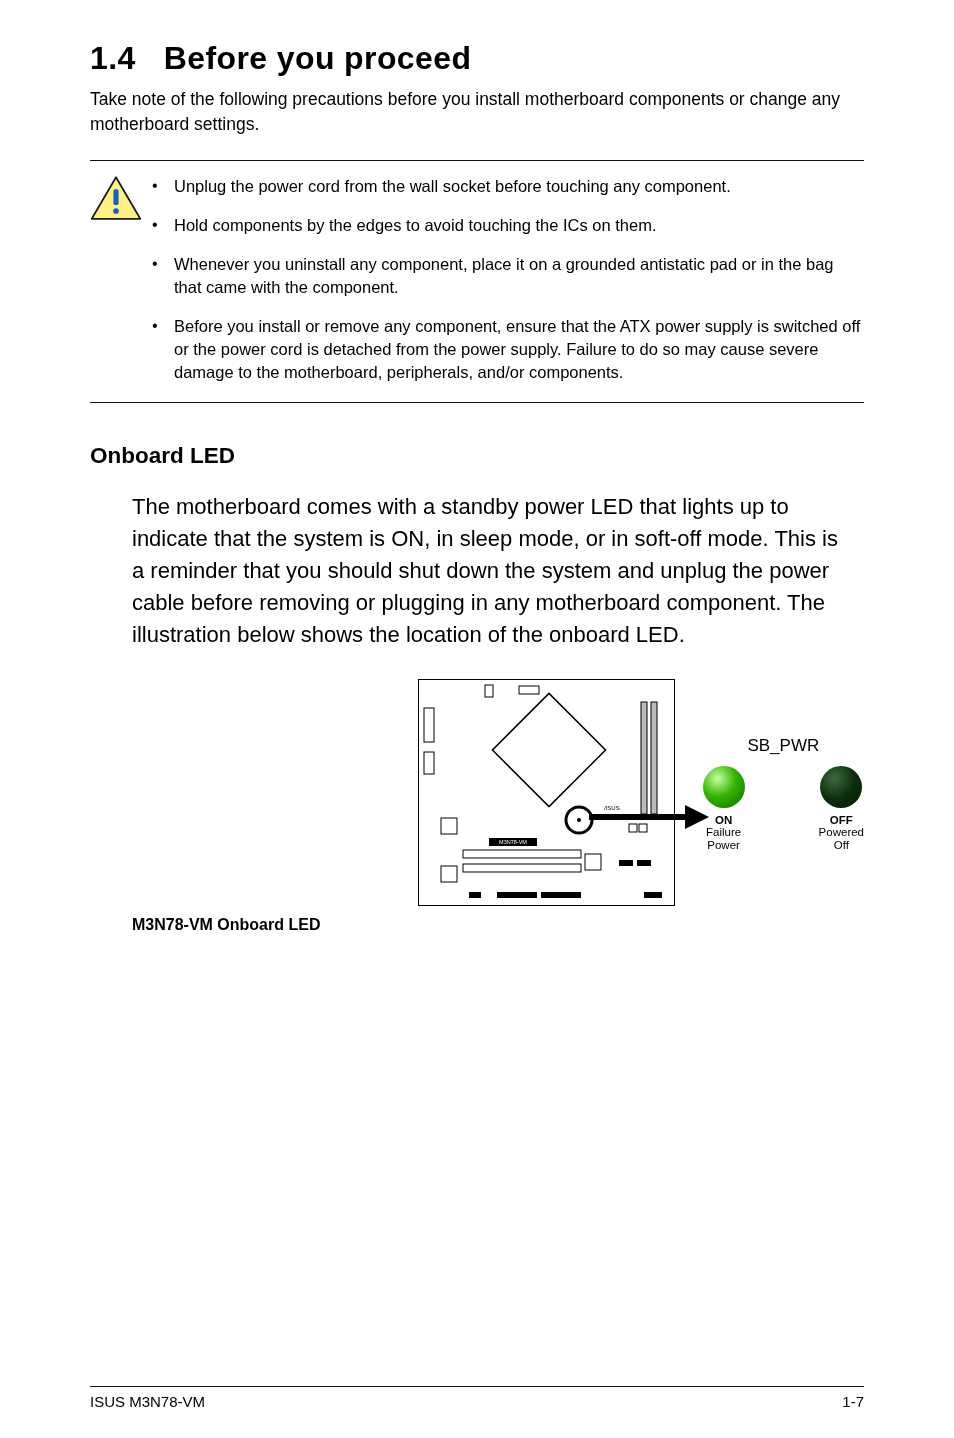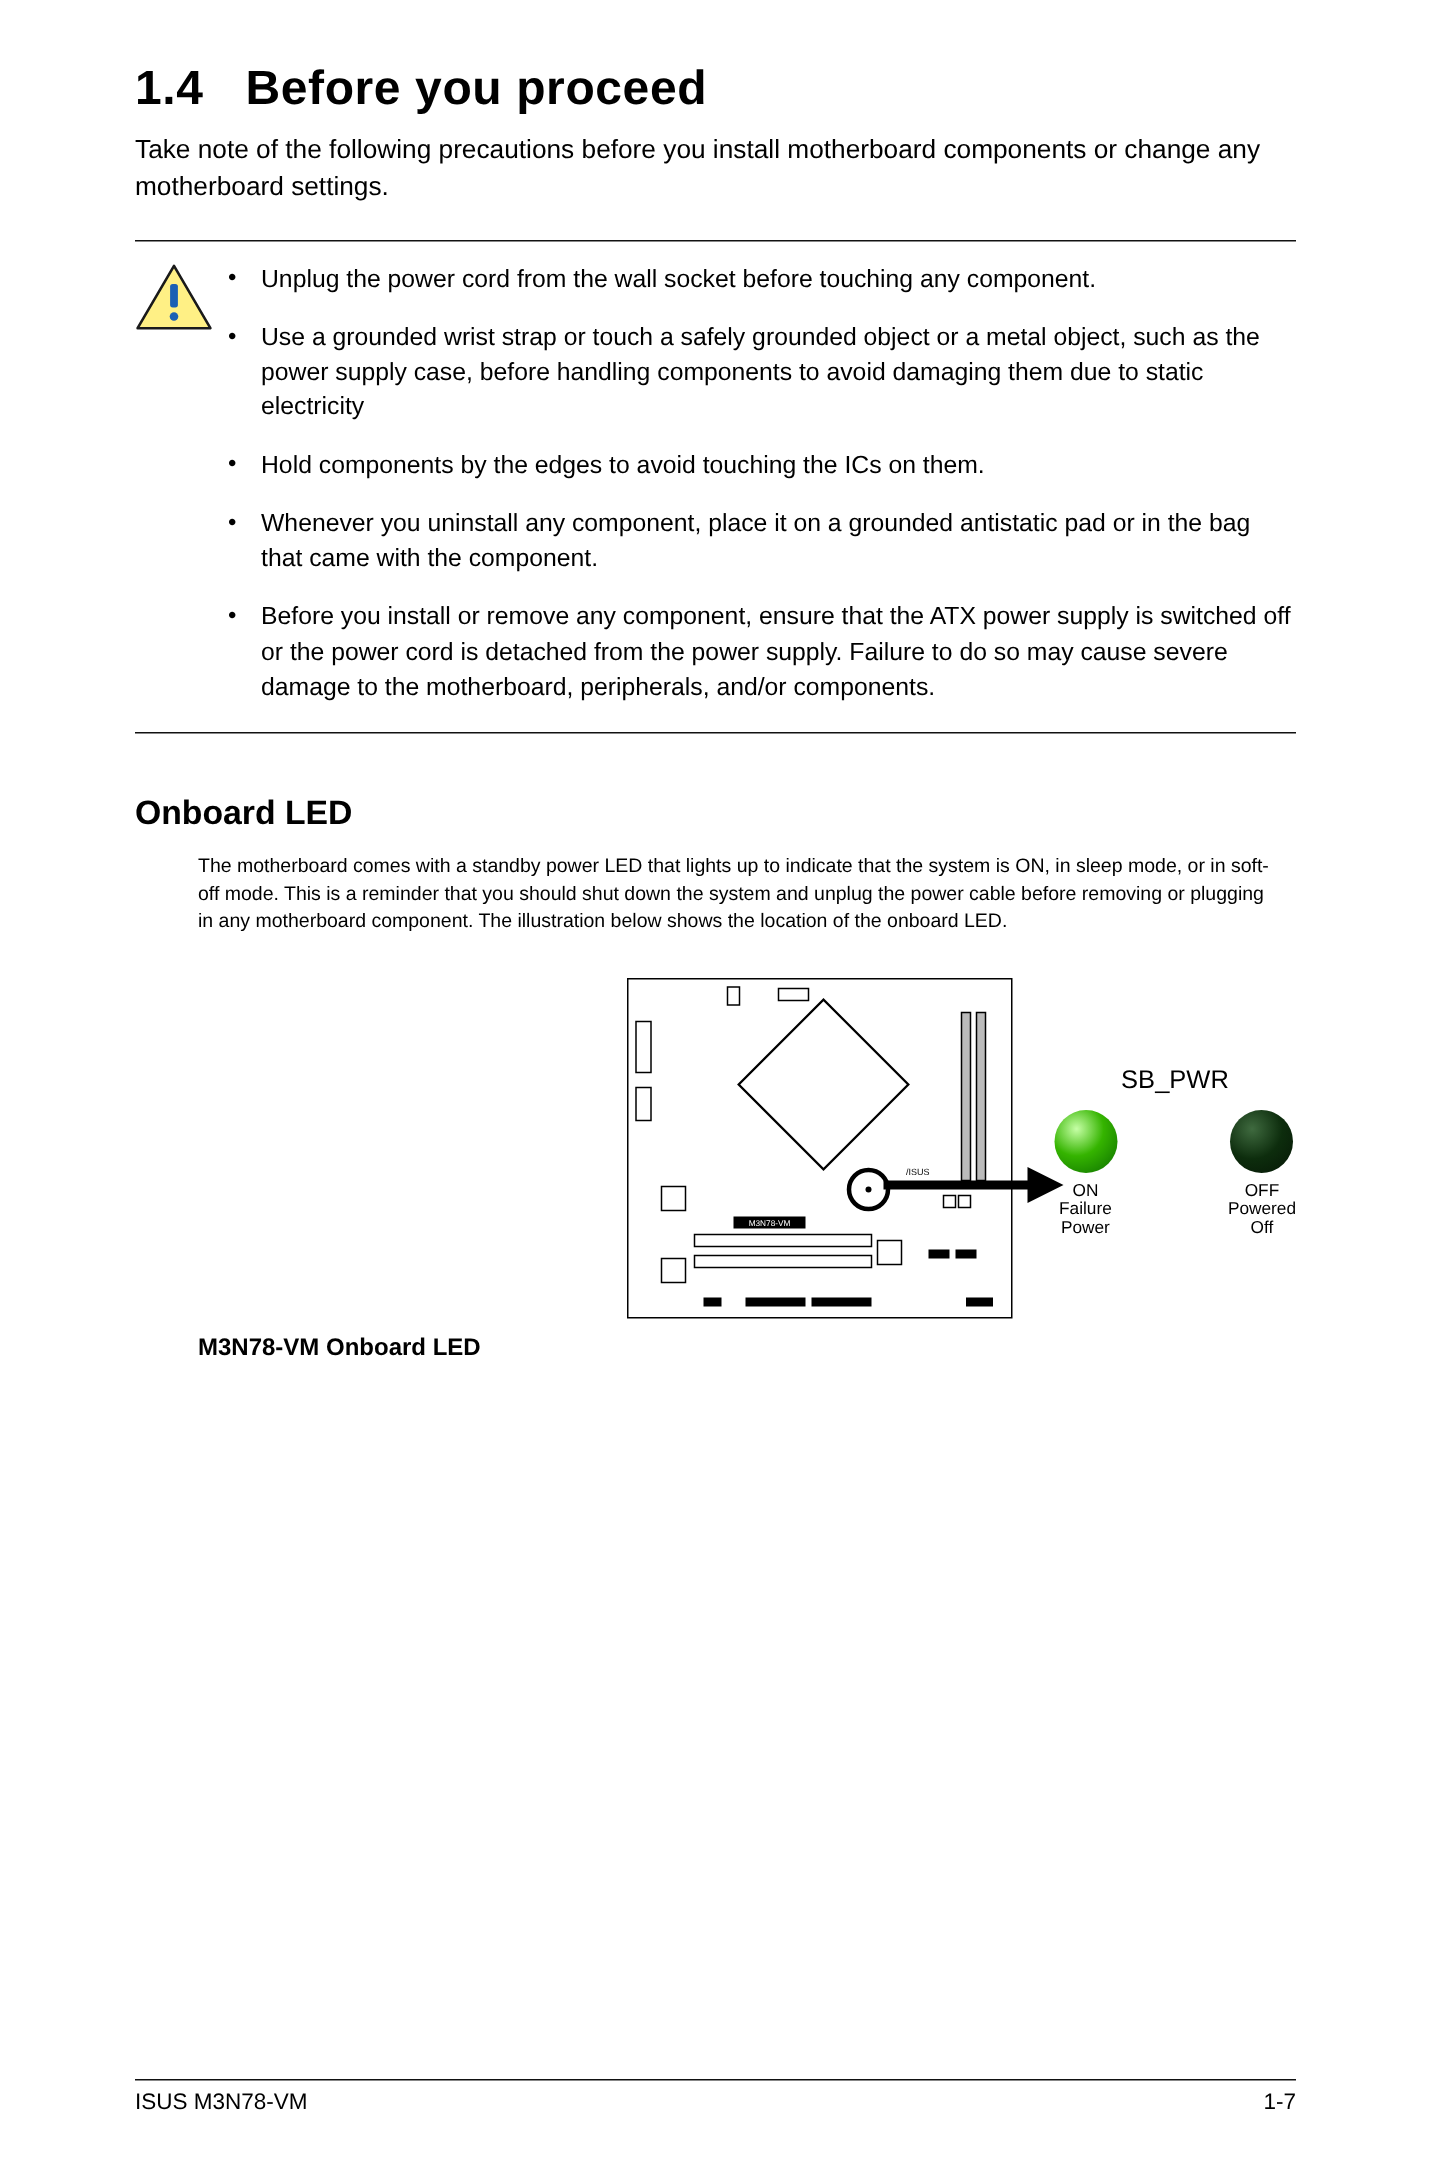--- a/index.html
+++ b/index.html
@@ -73,21 +73,21 @@
     top: 0;
     font-size: 16px;
   }
   .bullets li:last-child { margin-bottom: 0; }
   .subheading {
     font-size: 22.5px;
     font-weight: 700;
     margin: 40px 0 12px 0;
   }
   .body-text {
-    font-size: 13px;
+    font-size: 22px;
     line-height: 1.45;
     margin-left: 42px;
     margin-right: 10px;
   }
   .figure-wrap {
     margin-top: 28px;
     margin-left: 42px;
     display: flex;
     align-items: center;
     gap: 28px;
@@ -129,21 +129,21 @@
     border-radius: 50%;
   }
   .led-on {
     background: radial-gradient(circle at 35% 30%, #c6ffa6 0%, #35b400 45%, #0a6b00 100%);
   }
   .led-off {
     background: radial-gradient(circle at 35% 30%, #3f6a3f 0%, #0d2d0d 50%, #061606 100%);
   }
   .led-state {
     font-size: 11.5px;
-    font-weight: 400;
+    font-weight: 700;
     margin-top: 6px;
   }
   .led-desc {
     font-size: 11.5px;
     line-height: 1.15;
     text-align: center;
   }
   .sbpwr-label {
     font-size: 17px;
   }
@@ -175,21 +175,20 @@
   <div class="warn-block">
     <div class="warn-icon">
       <svg viewBox="0 0 60 52">
         <polygon points="30,2 58,50 2,50" fill="#fff085" stroke="#1a1a1a" stroke-width="2" stroke-linejoin="round"></polygon>
         <rect x="27" y="16" width="6" height="18" rx="2" fill="#1a5fb4"></rect>
         <circle cx="30" cy="41" r="3.3" fill="#1a5fb4"></circle>
       </svg>
     </div>
     <ul class="bullets">
       <li>Unplug the power cord from the wall socket before touching any component.</li>
-      <li>Use a grounded wrist strap or touch a safely grounded object or a metal object, such as the power supply case, before handling components to avoid damaging them due to static electricity</li>
       <li>Hold components by the edges to avoid touching the ICs on them.</li>
       <li>Whenever you uninstall any component, place it on a grounded antistatic pad or in the bag that came with the component.</li>
       <li>Before you install or remove any component, ensure that the ATX power supply is switched off or the power cord is detached from the power supply. Failure to do so may cause severe damage to the motherboard, peripherals, and/or components.</li>
     </ul>
   </div>
 
   <hr class="rule-bot">
 
   <h2 class="subheading">Onboard LED</h2>
 

